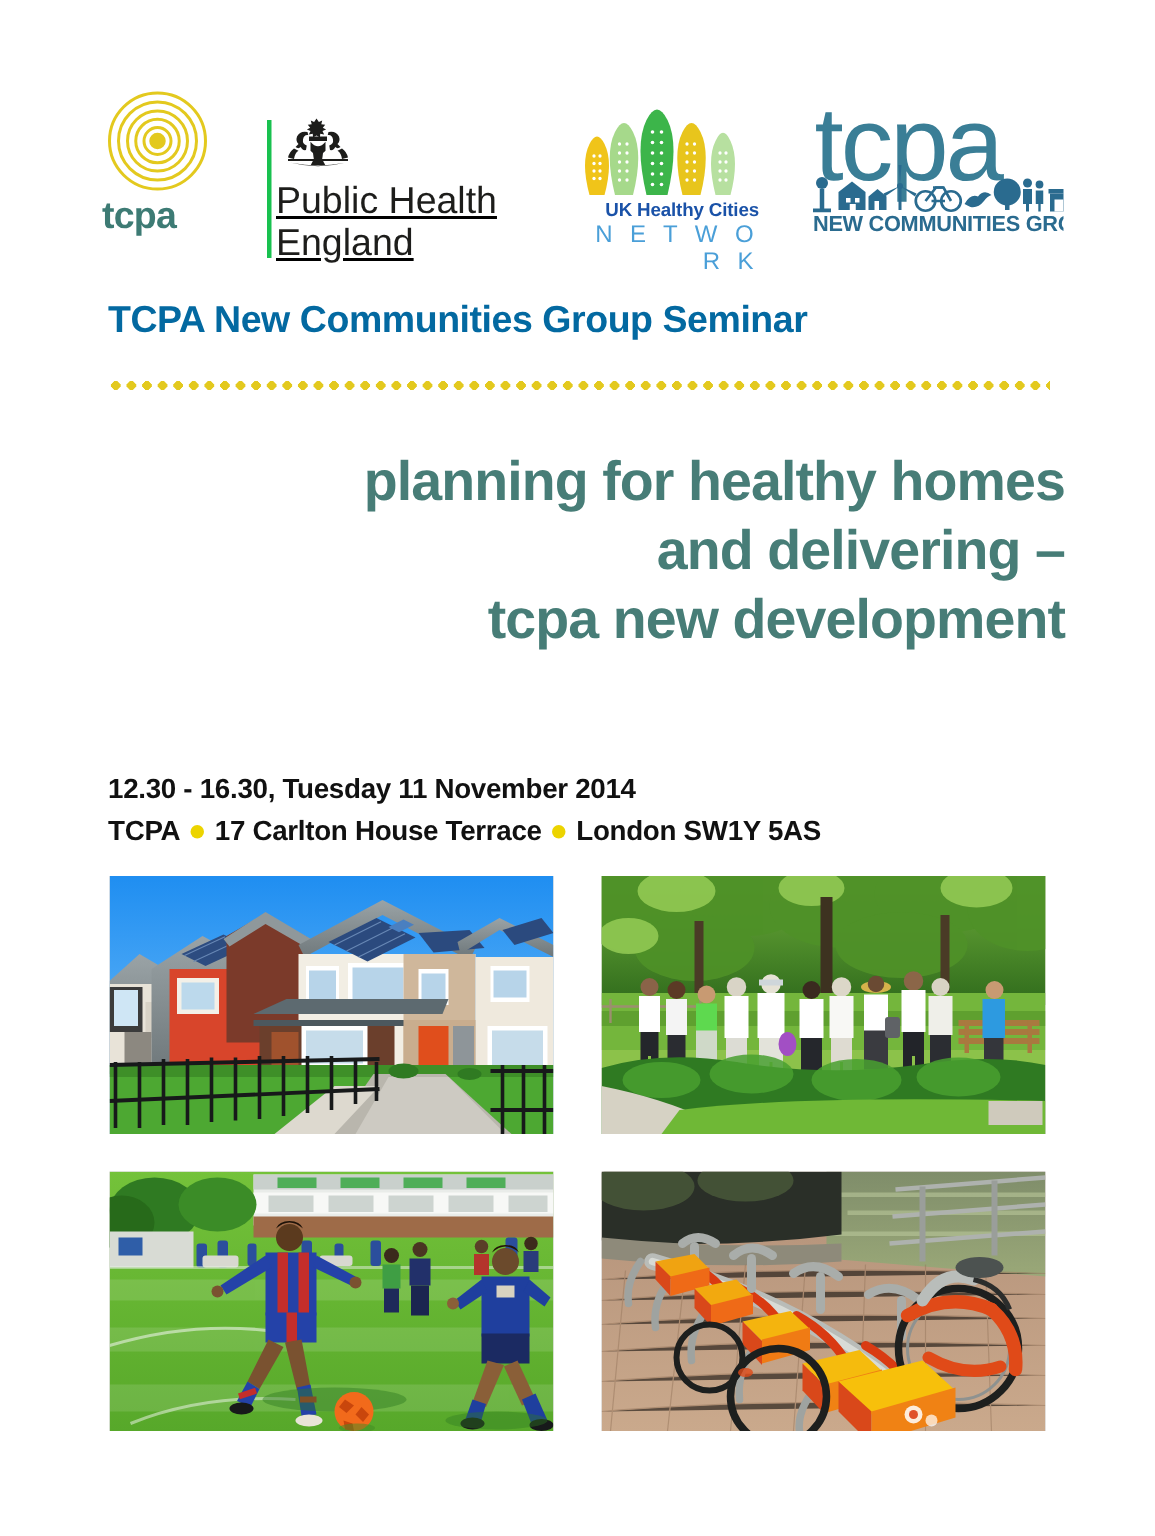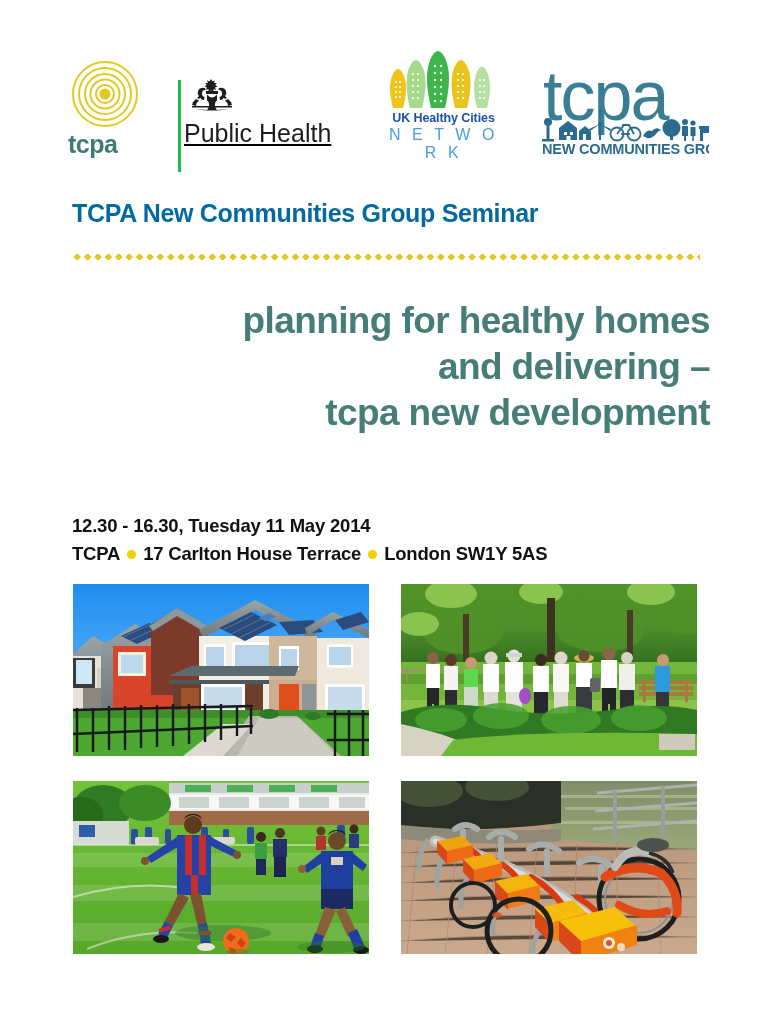--- a/index.html
+++ b/index.html
@@ -77,23 +77,23 @@
     font-size: 25px;
     color: #1d1d1b;
     line-height: 1.12;
     margin-top: 3px;
     font-weight: 400;
   }
 
   
   .logo-ukhc {
     position: absolute;
-    left: 381px; top: 44px;
+    left: 381px; top: 66px;
     width: 125px; height: 96px;
-    text-align: center;
+    text-align: right;
   }
   .leaves { height: 66px; width: 118px; margin: 0 auto; display:block;}
   .ukhc-l1 {
     font-size: 12.5px; font-weight: bold; color: #1a52a8;
     letter-spacing: -0.1px; margin-top: 1px;
   }
   .ukhc-l2 {
     font-size: 16px; color: #4a9fd8; letter-spacing: 3.6px;
     margin-top: 1px;
   }
@@ -199,20 +199,21 @@
         <path d="M21 10 q-5 -1 -7 3 q-1 3 1 5 l-2 2 q2 1.5 3.5 0 q1 2.5 3.5 2 l0.5 -3 q-3 -1 -2.5 -4 q0.6 -3.5 3.5 -3z"></path>
         <path d="M35 10 q5 -1 7 3 q1 3 -1 5 l2 2 q-2 1.5 -3.5 0 q-1 2.5 -3.5 2 l-0.5 -3 q3 -1 2.5 -4 q-0.6 -3.5 -3.5 -3z"></path>
         <path d="M12 21 q-3 2 -4 6 l4 1 q0.5 -4 3 -5.5z"></path>
         <path d="M44 21 q3 2 4 6 l-4 1 q-0.5 -4 -3 -5.5z"></path>
         <path d="M8 28 h40 v1.4 h-40z"></path>
         <path d="M10 30.5 q18 3.5 36 0 q-18 4.5 -36 0z"></path>
       </g>
     </svg>
     <div class="phe-text">
       <div>Public Health</div>
+      <div>England</div>
     </div>
   </div>
 
   <div class="logo-ukhc">
     <svg class="leaves" viewBox="0 0 118 66">
 
       <path d="M8 64 q-6 -22 0 -34 q5 -10 10 0 q6 12 0 34z" fill="#f0c419"></path>
 
       <path d="M25 64 q-7 -28 0 -42 q6 -12 12 0 q7 14 0 42z" fill="#a6d98b"></path>
 
@@ -332,21 +333,21 @@
 
 <div class="dot-rule"></div>
 
 <div class="headline">
   <div>planning for healthy homes</div>
   <div>and delivering –</div>
   <div>tcpa new development</div>
 </div>
 
 <div class="event-details">
-  <div>12.30 - 16.30, Tuesday 11 May 2014</div>
+  <div>12.30 - 16.30, Tuesday 11 November 2014</div>
   <div><span>TCPA</span><span class="bullet-sep"></span><span>17 Carlton House Terrace</span><span class="bullet-sep"></span><span>London SW1Y 5AS</span></div>
 </div>
 
 <div class="photo-grid">
 
   <div class="photo">
     <svg viewBox="0 0 296 172" preserveAspectRatio="none">
       <defs>
         <linearGradient id="sky1" x1="0" y1="0" x2="0" y2="1">
           <stop offset="0%" stop-color="#1f8ef1"></stop>

